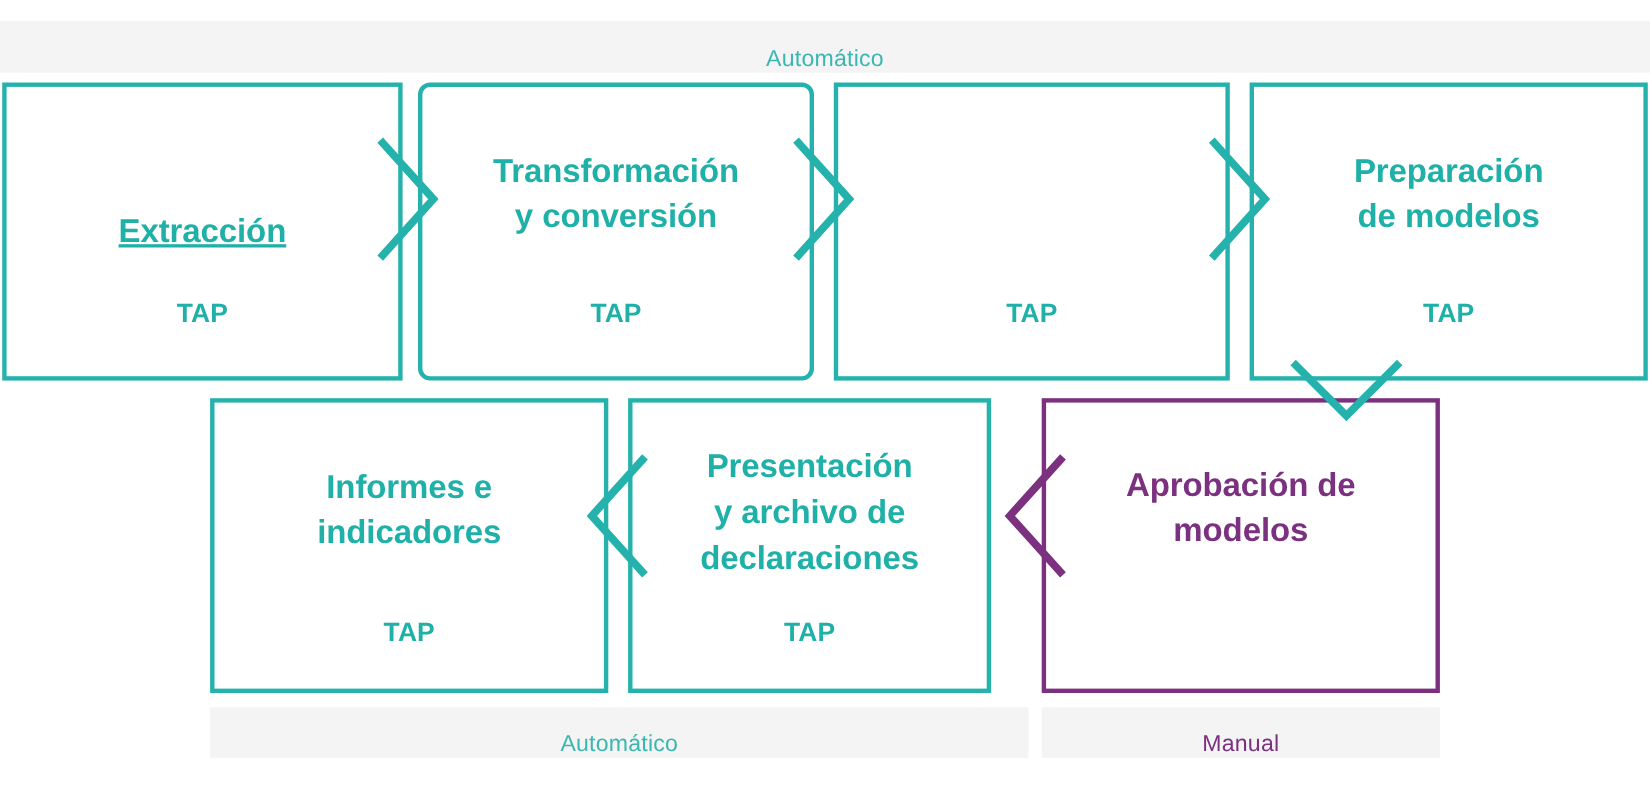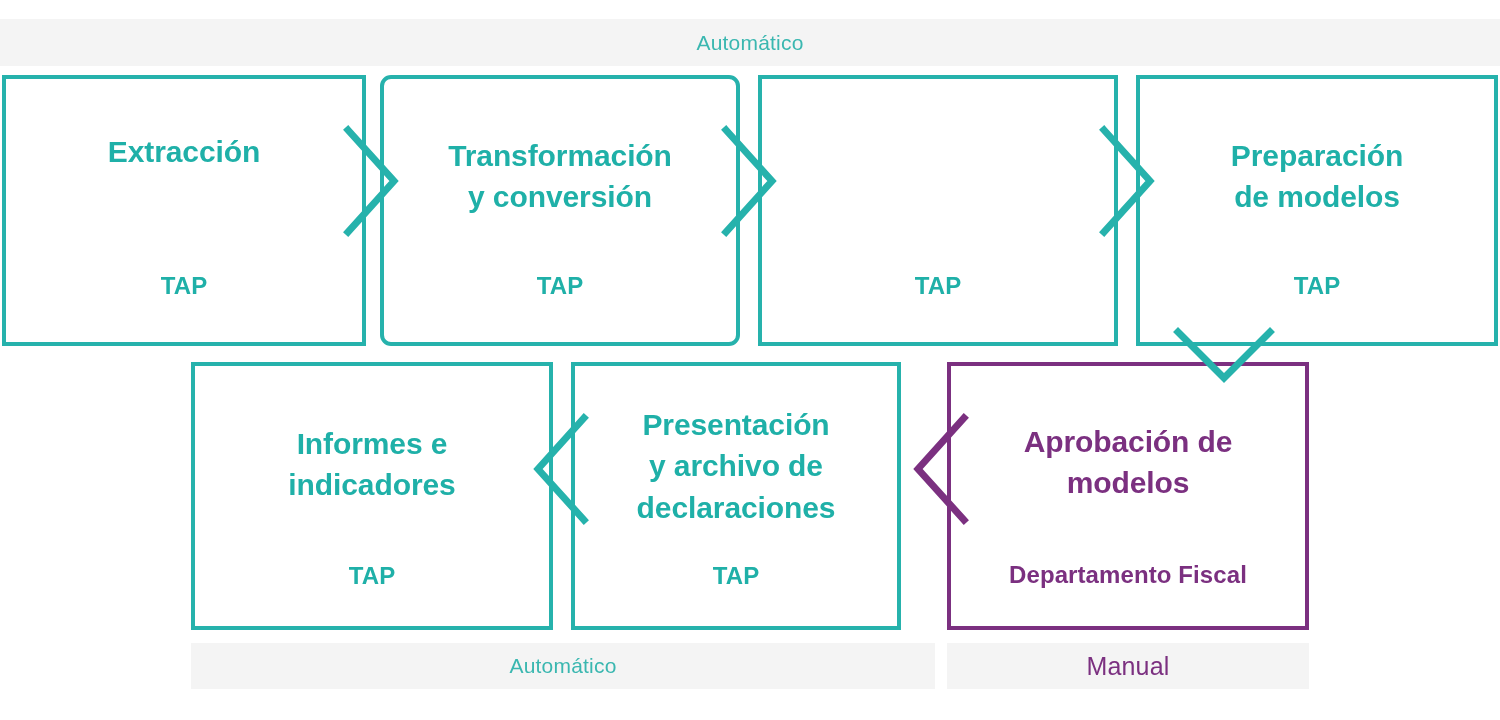--- a/index.html
+++ b/index.html
@@ -9,36 +9,36 @@
     font-family:"Liberation Sans", sans-serif;
     overflow:hidden;
     position:relative;
   }
   .stage{position:absolute;left:0;top:0;width:1500px;height:720px;}
 
   
   .banner{
     position:absolute;
     background:#f4f4f4;
-    display:flex;align-items:center;justify-content:center;
+    display:flex;align-items:flex-end;justify-content:center;
     font-weight:400;
     letter-spacing:.2px;
     box-sizing:border-box;
   }
   .banner-top{
     left:0;top:19px;width:1500px;height:47px;
     font-size:21px;color:#3ab7b0;
   }
   .banner-auto{
     left:191px;top:643px;width:744px;height:46px;
     font-size:21px;color:#3ab7b0;
   }
   .banner-manual{
     left:947px;top:643px;width:362px;height:46px;
-    font-size:25px;color:#7b3080;
+    font-size:21px;color:#7b3080;
   }
 
   
   .box{
     position:absolute;
     box-sizing:border-box;
     background:#ffffff;
     border:4px solid #26b2ac;
     display:flex;
     flex-direction:column;
@@ -78,21 +78,21 @@
 
   
   .row1 .box-title{margin-top:56px;}
   .row1 .box-owner{margin-top:auto;margin-bottom:42px;}
 
   
   .row2 .box-title{margin-top:38px;}
   .row2 .box-owner{margin-top:auto;margin-bottom:40px;}
 
   
-  #box-extraccion .box-title{margin-top:52px;}
+  #box-extraccion .box-title{margin-top:111px;text-decoration:underline;}
   #box-informes .box-title{margin-top:57px;}
   #box-aprobacion .box-title{margin-top:55px;}
   #box-aprobacion .box-owner{margin-bottom:37px;}
   #box-informes .box-owner{margin-bottom:36px;}
   #box-presentacion .box-owner{margin-bottom:36px;}
 
   
   .arrow{position:absolute;pointer-events:none;}
 </style>
 </head>
@@ -134,21 +134,20 @@
   <div class="box row2" id="box-presentacion">
     <div class="box-title">Presentación
 y archivo de
 declaraciones</div>
     <div class="box-owner">TAP</div>
   </div>
 
   <div class="box row2 purple" id="box-aprobacion">
     <div class="box-title">Aprobación de
 modelos</div>
-    <div class="box-owner">Departamento Fiscal</div>
   </div>
 
   <svg class="arrow" style="left:338px;top:122px;" width="66" height="118">
     <polyline points="10,8 56,59 10,110" fill="none" stroke="#26b2ac" stroke-width="7" stroke-linecap="square" stroke-linejoin="miter"></polyline>
   </svg>
 
   <svg class="arrow" style="left:716px;top:122px;" width="66" height="118">
     <polyline points="10,8 56,59 10,110" fill="none" stroke="#26b2ac" stroke-width="7" stroke-linecap="square" stroke-linejoin="miter"></polyline>
   </svg>
 

